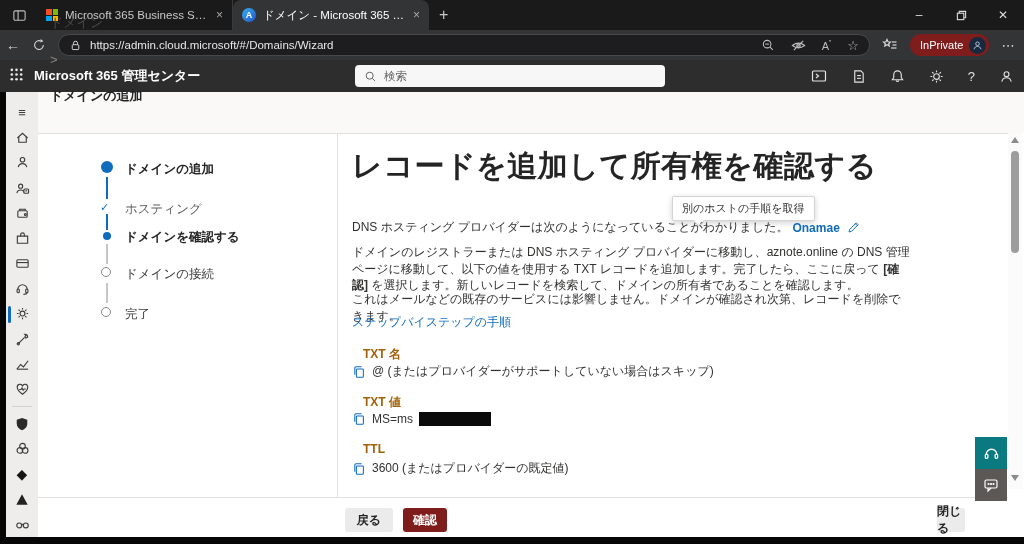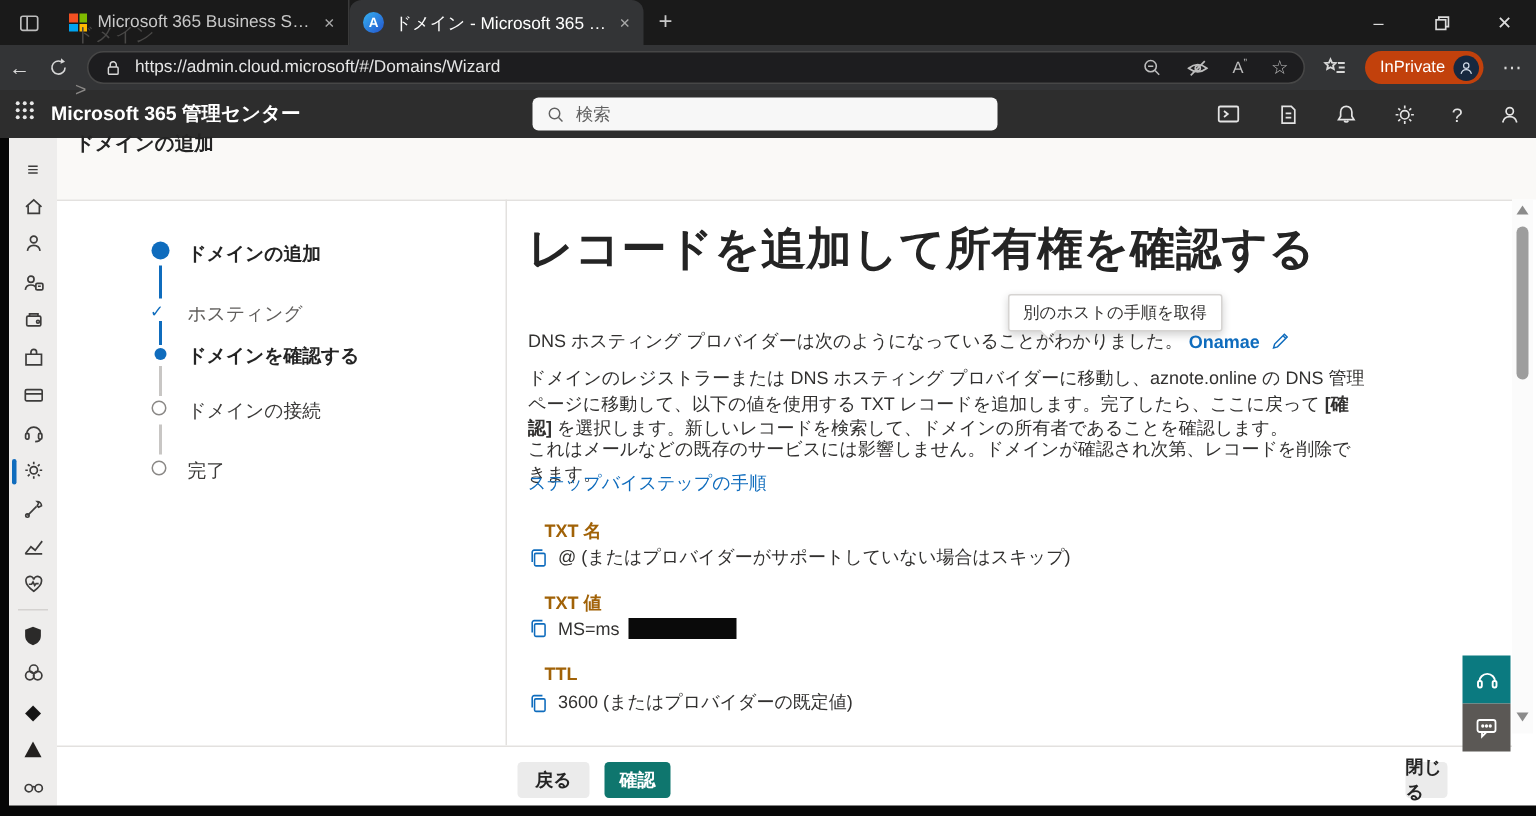--- a/index.html
+++ b/index.html
@@ -22,21 +22,21 @@
   .newtab { font-size:16px; color:#c8c8c8; margin-left:10px; }
   .wincontrols { margin-left:auto; display:flex; height:30px; }
   .wincontrols > div { width:42px; display:flex; align-items:center; justify-content:center; font-size:12px; color:#dcdcdc; }
 
   .toolbar { position:absolute; left:0; top:30px; width:1024px; height:30px; background:#333436; display:flex; align-items:center; color:#d8d8d8; }
   .navbtn { width:26px; text-align:center; font-size:14px; }
   .urlbar { height:22px; background:#1d1d1f; border:1px solid #474747; border-radius:12px; margin-left:6px; display:flex; align-items:center; flex:0 0 812px; padding:0 10px; gap:8px; }
   .urlbar .url { color:#e6e6e6; font-size:11.5px; flex:1; white-space:nowrap; }
   .urlbar .rt-ic { color:#bdbdbd; display:flex; align-items:center; gap:16px; }
   .chrome-right { display:flex; align-items:center; gap:12px; margin-left:12px; }
-  .inprivate { background:#c2410c; color:#fff; font-size:11px; height:22px; border-radius:11px; display:flex; align-items:center; gap:6px; padding:0 3px 0 10px; }
+  .inprivate { background:#7f1d1d; color:#fff; font-size:11px; height:22px; border-radius:11px; display:flex; align-items:center; gap:6px; padding:0 3px 0 10px; }
   .inprivate .av { width:17px; height:17px; border-radius:50%; background:#17283f; display:flex; align-items:center; justify-content:center; color:#cfd8e6; }
 
   
   .appheader { position:absolute; left:0; top:60px; width:1024px; height:32px; background:#2d2d2d; display:flex; align-items:center; color:#f0f0f0; }
   .waffle { margin:0 10px 0 9px; color:#e8e8e8; }
   .apptitle { font-size:13px; font-weight:bold; color:#ffffff; white-space:nowrap; }
   .searchbox { position:absolute; left:355px; top:5px; width:310px; height:22px; background:#f7f7f7; border-radius:4px; display:flex; align-items:center; gap:7px; padding:0 9px; color:#616161; }
   .searchbox .ph { font-size:11.5px; }
   .hdr-icons { position:absolute; right:10px; top:0; height:32px; display:flex; align-items:center; gap:24px; color:#e4e4e4; }
 
@@ -83,21 +83,21 @@
   .bluelink { position:absolute; left:352px; top:314px; font-size:12px; color:#0f6cbd; }
   .rec-label { position:absolute; left:363px; font-size:12px; font-weight:bold; color:#a16207; }
   .rec-row { position:absolute; left:352px; font-size:12px; color:#323130; display:flex; align-items:center; gap:6px; white-space:nowrap; }
   .copyic { color:#0f6cbd; flex:none; }
   .redact { display:inline-block; width:72px; height:14px; background:#0a0a0a; vertical-align:middle; }
 
   
   .footer { position:absolute; left:38px; top:497px; width:970px; height:40px; background:#ffffff; border-top:1px solid #e3e1df; }
   .btn { position:absolute; top:10px; height:24px; border-radius:3px; font-size:12px; font-weight:bold; display:flex; align-items:center; justify-content:center; cursor:default; }
   .btn.gray { background:#ebebeb; color:#242424; }
-  .btn.primary { background:#0f766e; color:#ffffff; }
+  .btn.primary { background:#7f1d1d; color:#ffffff; }
   .btn-back { left:307px; width:48px; }
   .btn-verify { left:365px; width:44px; }
   .btn-close { left:899px; width:28px; }
 
   
   .scroll { position:absolute; left:1008px; top:133px; width:14px; height:356px; background:#fbfbfb; }
   .scroll .up { position:absolute; left:3px; top:4px; width:0; height:0; border-left:4px solid transparent; border-right:4px solid transparent; border-bottom:6px solid #8b8b8b; }
   .scroll .dn { position:absolute; left:3px; top:342px; width:0; height:0; border-left:4px solid transparent; border-right:4px solid transparent; border-top:6px solid #8b8b8b; }
   .scroll .thumb { position:absolute; left:3px; top:18px; width:8px; height:102px; border-radius:4px; background:#9d9d9d; }
   .fwidget { position:absolute; width:32px; height:32px; display:flex; align-items:center; justify-content:center; color:#ffffff; z-index:5; }

